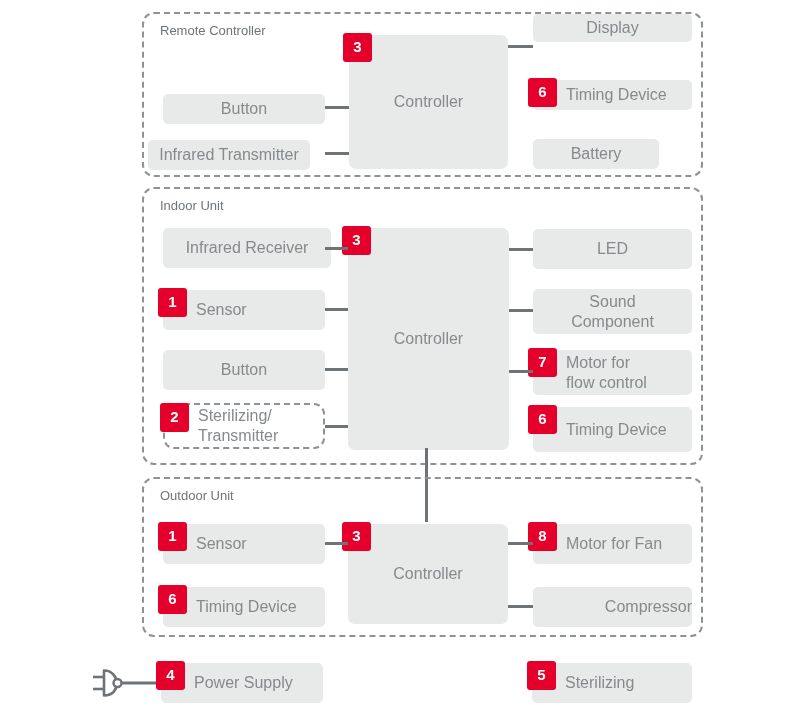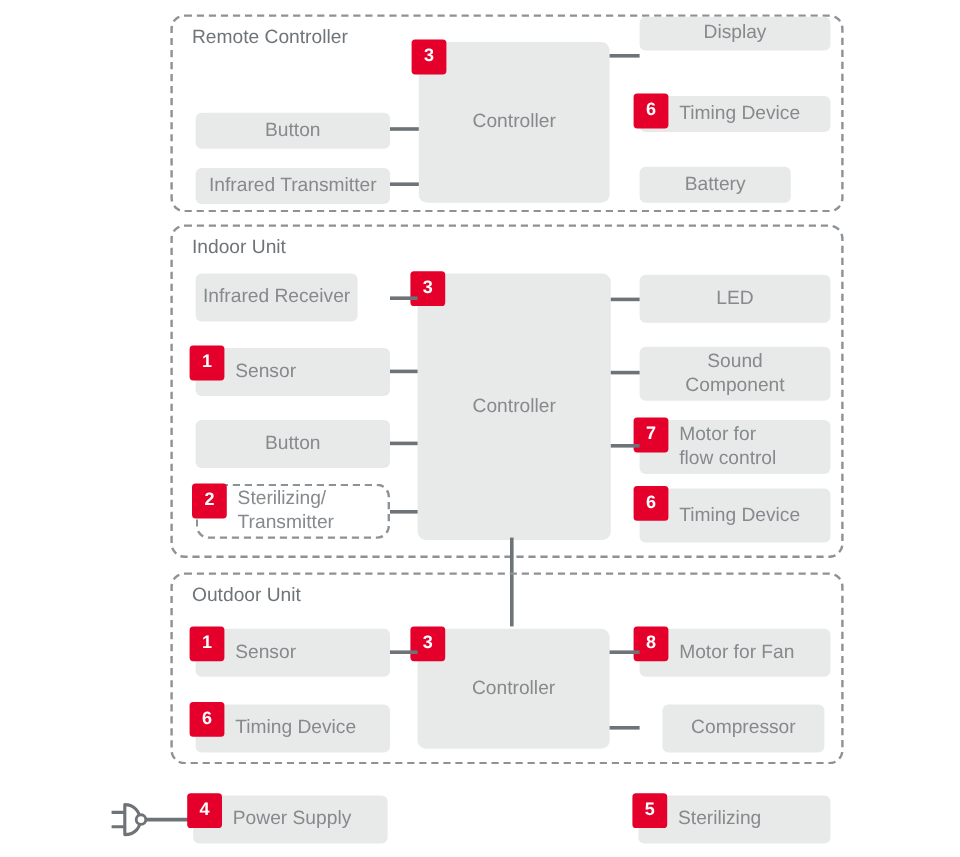--- a/index.html
+++ b/index.html
@@ -10,21 +10,21 @@
   }
   .panel{
     position:absolute;
     border:2px dashed #8d9296;
     border-radius:12px;
     background:transparent;
     box-sizing:border-box;
   }
   .panel-title{
     position:absolute;left:16px;top:9px;
-    font-size:16px;color:#6e7478;white-space:nowrap;
+    font-size:13px;color:#6e7478;white-space:nowrap;
   }
   .box{
     position:absolute;background:#e8e9e9;border-radius:5px;
     display:flex;align-items:center;justify-content:center;
     font-size:16px;color:#868a8d;box-sizing:border-box;
     text-align:center;line-height:1.25;
   }
   .box.ctrl{border-radius:7px;}
   .box.badged{justify-content:flex-start;text-align:left;padding-left:33px;}
   .box.dashedbox{
@@ -46,21 +46,21 @@
 </head>
 <body>
 
 <div class="panel" style="left:142px;top:12px;width:561px;height:165px;">
   <div class="panel-title">Remote Controller</div>
 
   <div class="box" style="left:19px;top:80px;width:162px;height:30px;">
     <span>Button</span>
   </div>
 
-  <div class="box" style="left:19px;top:126px;width:162px;height:30px;">
+  <div class="box" style="left:4px;top:126px;width:162px;height:30px;">
     <span>Infrared Transmitter</span>
   </div>
 
   <div class="box ctrl" style="left:205px;top:21px;width:159px;height:134px;">
     <div class="badge ctrl-badge">3</div>
     <span>Controller</span>
   </div>
 
   <div class="box" style="left:389px;top:0;width:159px;height:28px;">
     <span>Display</span>
@@ -76,21 +76,21 @@
   </div>
 
   <div class="hline" style="left:181px;top:92px;width:24px;"></div>
   <div class="hline" style="left:181px;top:138px;width:24px;"></div>
   <div class="hline" style="left:364px;top:31px;width:25px;"></div>
 </div>
 
 <div class="panel" style="left:142px;top:187px;width:561px;height:278px;">
   <div class="panel-title">Indoor Unit</div>
 
-  <div class="box" style="left:19px;top:39px;width:135px;height:40px;">
+  <div class="box" style="left:19px;top:39px;width:168px;height:40px;">
     <span>Infrared Receiver</span>
   </div>
 
   <div class="box badged" style="left:19px;top:101px;width:162px;height:40px;">
     <div class="badge">1</div>
     <span>Sensor</span>
   </div>
 
   <div class="box" style="left:19px;top:161px;width:162px;height:40px;">
     <span>Button</span>
@@ -160,21 +160,21 @@
   <div class="box ctrl" style="left:204px;top:45px;width:160px;height:100px;">
     <div class="badge ctrl-badge">3</div>
     <span>Controller</span>
   </div>
 
   <div class="box badged" style="left:389px;top:45px;width:159px;height:40px;">
     <div class="badge">8</div>
     <span>Motor for Fan</span>
   </div>
 
-  <div class="box" style="left:408px;top:108px;width:135px;height:40px;">
+  <div class="box" style="left:389px;top:108px;width:159px;height:40px;justify-content:flex-end;">
     <span>Compressor</span>
   </div>
 
   <div class="hline" style="left:181px;top:63px;width:23px;"></div>
   <div class="hline" style="left:364px;top:63px;width:25px;"></div>
   <div class="hline" style="left:364px;top:126px;width:25px;"></div>
 </div>
 
 <svg class="plug-svg" width="72" height="46" viewBox="0 0 72 46">
   <line x1="5" y1="17" x2="17" y2="17" stroke="#6d7377" stroke-width="2.6"></line>

